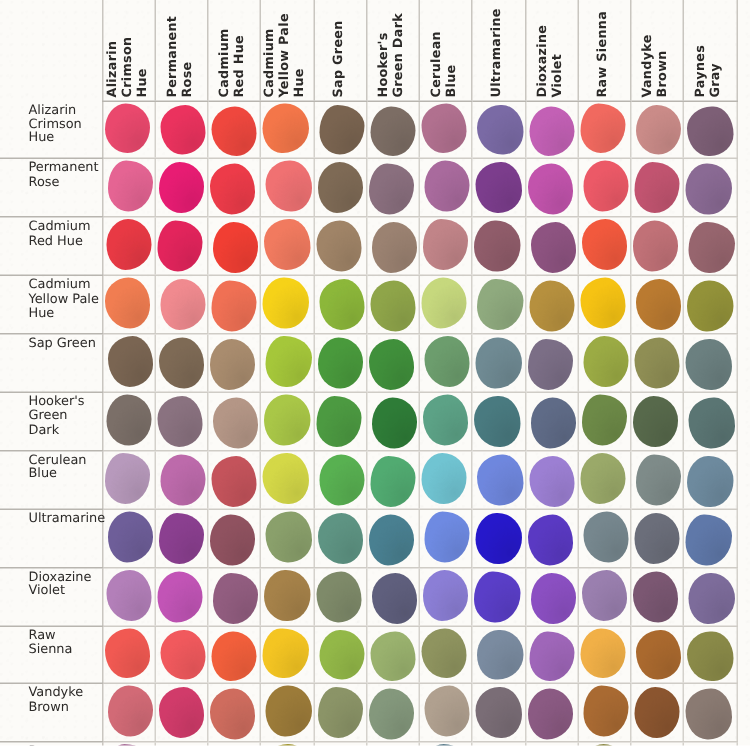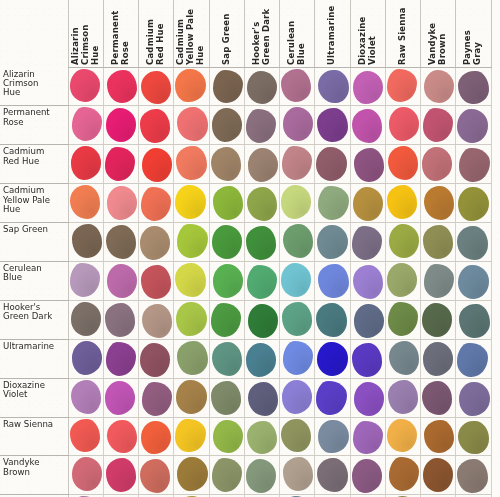--- a/index.html
+++ b/index.html
@@ -81,21 +81,21 @@
     height: 61px;
     margin: 0 auto;
     padding-left: 2px;
     transform-origin: center;
   }
 
   td.row-header {
     width: 68px;
     height: 35.9px;
     vertical-align: top;
-    padding: 2px 0 0 3px;
+    padding: 2px 0 0 19px;
     border-bottom: 1px solid #b8b5af;
     border-right: 1px solid #c9c6c0;
     font-size: 8.6px;
     line-height: 1.1;
     color: #2c2a28;
     white-space: pre-line;
     background: transparent;
     font-family: "DejaVu Sans", sans-serif;
   }
 
@@ -410,20 +410,60 @@
             <div class="swatch sv1" style="background: rgb(155, 171, 70); transform: translate(1px, -1px);"></div>
           </td>
           <td class="swatch-cell">
             <div class="swatch sv4" style="background: rgb(143, 142, 85); transform: translate(0px, 0px);"></div>
           </td>
           <td class="swatch-cell">
             <div class="swatch sv2" style="background: rgb(107, 128, 128); transform: translate(-1px, 1px);"></div>
           </td>
         </tr>
         <tr>
+          <td class="row-header">Hooker's
+Green Dark</td>
+          <td class="swatch-cell">
+            <div class="swatch sv1" style="background: rgb(123, 111, 104); transform: translate(0px, -1px);"></div>
+          </td>
+          <td class="swatch-cell">
+            <div class="swatch sv4" style="background: rgb(138, 114, 128); transform: translate(-1px, 0px);"></div>
+          </td>
+          <td class="swatch-cell">
+            <div class="swatch sv2" style="background: rgb(180, 150, 134); transform: translate(1px, 1px);"></div>
+          </td>
+          <td class="swatch-cell">
+            <div class="swatch sv5" style="background: rgb(169, 199, 73); transform: translate(0px, -1px);"></div>
+          </td>
+          <td class="swatch-cell">
+            <div class="swatch sv3" style="background: rgb(77, 154, 66); transform: translate(-1px, 0px);"></div>
+          </td>
+          <td class="swatch-cell">
+            <div class="swatch sv1" style="background: rgb(47, 124, 56); transform: translate(1px, 1px);"></div>
+          </td>
+          <td class="swatch-cell">
+            <div class="swatch sv4" style="background: rgb(93, 162, 134); transform: translate(0px, -1px);"></div>
+          </td>
+          <td class="swatch-cell">
+            <div class="swatch sv2" style="background: rgb(74, 122, 128); transform: translate(-1px, 0px);"></div>
+          </td>
+          <td class="swatch-cell">
+            <div class="swatch sv5" style="background: rgb(95, 107, 134); transform: translate(1px, 1px);"></div>
+          </td>
+          <td class="swatch-cell">
+            <div class="swatch sv3" style="background: rgb(109, 138, 72); transform: translate(0px, -1px);"></div>
+          </td>
+          <td class="swatch-cell">
+            <div class="swatch sv1" style="background: rgb(87, 105, 75); transform: translate(-1px, 0px);"></div>
+          </td>
+          <td class="swatch-cell">
+            <div class="swatch sv4" style="background: rgb(90, 117, 115); transform: translate(1px, 1px);"></div>
+          </td>
+        </tr>
+        <tr>
           <td class="row-header">Cerulean
 Blue</td>
           <td class="swatch-cell">
             <div class="swatch sv3" style="background: rgb(183, 153, 187); transform: translate(-1px, -1px);"></div>
           </td>
           <td class="swatch-cell">
             <div class="swatch sv1" style="background: rgb(188, 106, 170); transform: translate(1px, 0px);"></div>
           </td>
           <td class="swatch-cell">
             <div class="swatch sv4" style="background: rgb(194, 83, 91); transform: translate(0px, 1px);"></div>
@@ -450,60 +490,20 @@
             <div class="swatch sv5" style="background: rgb(154, 169, 106); transform: translate(-1px, -1px);"></div>
           </td>
           <td class="swatch-cell">
             <div class="swatch sv3" style="background: rgb(126, 139, 137); transform: translate(1px, 0px);"></div>
           </td>
           <td class="swatch-cell">
             <div class="swatch sv1" style="background: rgb(109, 138, 158); transform: translate(0px, 1px);"></div>
           </td>
         </tr>
         <tr>
-          <td class="row-header">Hooker's
-Green Dark</td>
-          <td class="swatch-cell">
-            <div class="swatch sv1" style="background: rgb(123, 111, 104); transform: translate(0px, -1px);"></div>
-          </td>
-          <td class="swatch-cell">
-            <div class="swatch sv4" style="background: rgb(138, 114, 128); transform: translate(-1px, 0px);"></div>
-          </td>
-          <td class="swatch-cell">
-            <div class="swatch sv2" style="background: rgb(180, 150, 134); transform: translate(1px, 1px);"></div>
-          </td>
-          <td class="swatch-cell">
-            <div class="swatch sv5" style="background: rgb(169, 199, 73); transform: translate(0px, -1px);"></div>
-          </td>
-          <td class="swatch-cell">
-            <div class="swatch sv3" style="background: rgb(77, 154, 66); transform: translate(-1px, 0px);"></div>
-          </td>
-          <td class="swatch-cell">
-            <div class="swatch sv1" style="background: rgb(47, 124, 56); transform: translate(1px, 1px);"></div>
-          </td>
-          <td class="swatch-cell">
-            <div class="swatch sv4" style="background: rgb(93, 162, 134); transform: translate(0px, -1px);"></div>
-          </td>
-          <td class="swatch-cell">
-            <div class="swatch sv2" style="background: rgb(74, 122, 128); transform: translate(-1px, 0px);"></div>
-          </td>
-          <td class="swatch-cell">
-            <div class="swatch sv5" style="background: rgb(95, 107, 134); transform: translate(1px, 1px);"></div>
-          </td>
-          <td class="swatch-cell">
-            <div class="swatch sv3" style="background: rgb(109, 138, 72); transform: translate(0px, -1px);"></div>
-          </td>
-          <td class="swatch-cell">
-            <div class="swatch sv1" style="background: rgb(87, 105, 75); transform: translate(-1px, 0px);"></div>
-          </td>
-          <td class="swatch-cell">
-            <div class="swatch sv4" style="background: rgb(90, 117, 115); transform: translate(1px, 1px);"></div>
-          </td>
-        </tr>
-        <tr>
           <td class="row-header">Ultramarine</td>
           <td class="swatch-cell">
             <div class="swatch sv5" style="background: rgb(110, 94, 152); transform: translate(1px, -1px);"></div>
           </td>
           <td class="swatch-cell">
             <div class="swatch sv3" style="background: rgb(138, 63, 143); transform: translate(0px, 0px);"></div>
           </td>
           <td class="swatch-cell">
             <div class="swatch sv1" style="background: rgb(143, 82, 96); transform: translate(-1px, 1px);"></div>
           </td>

